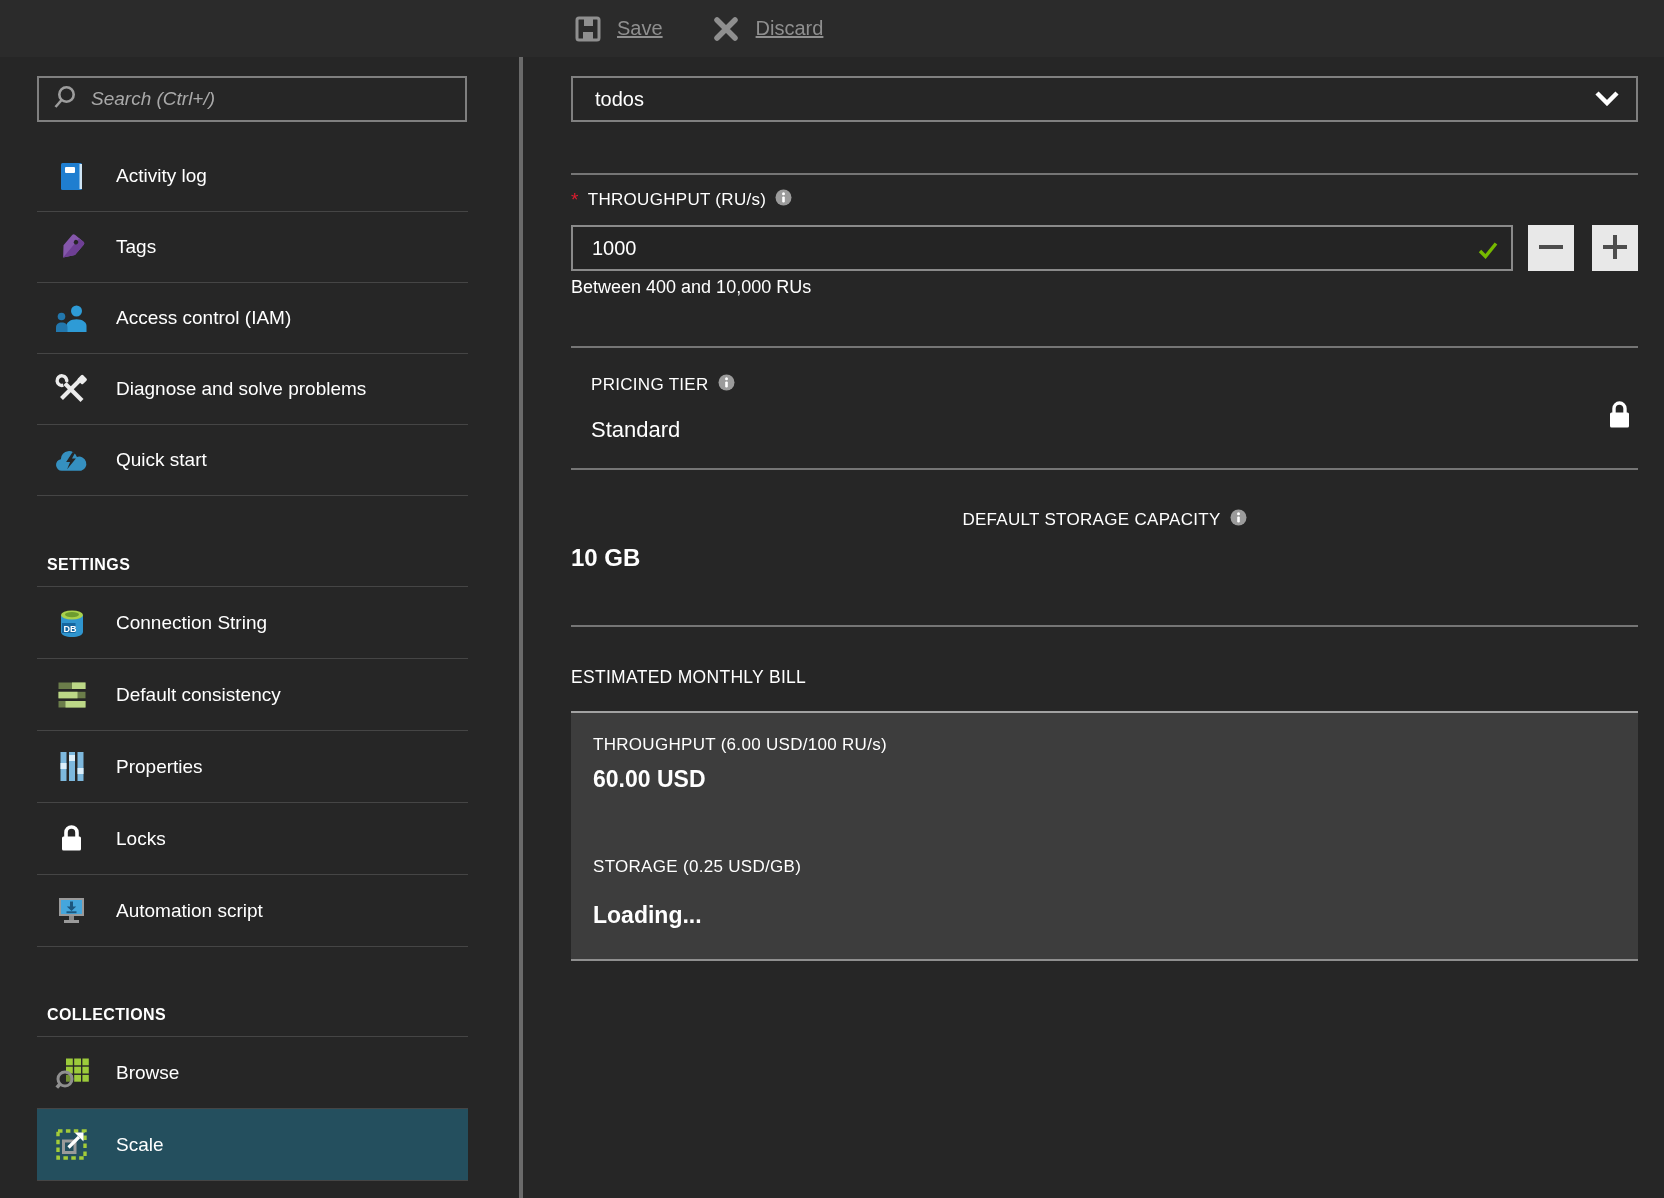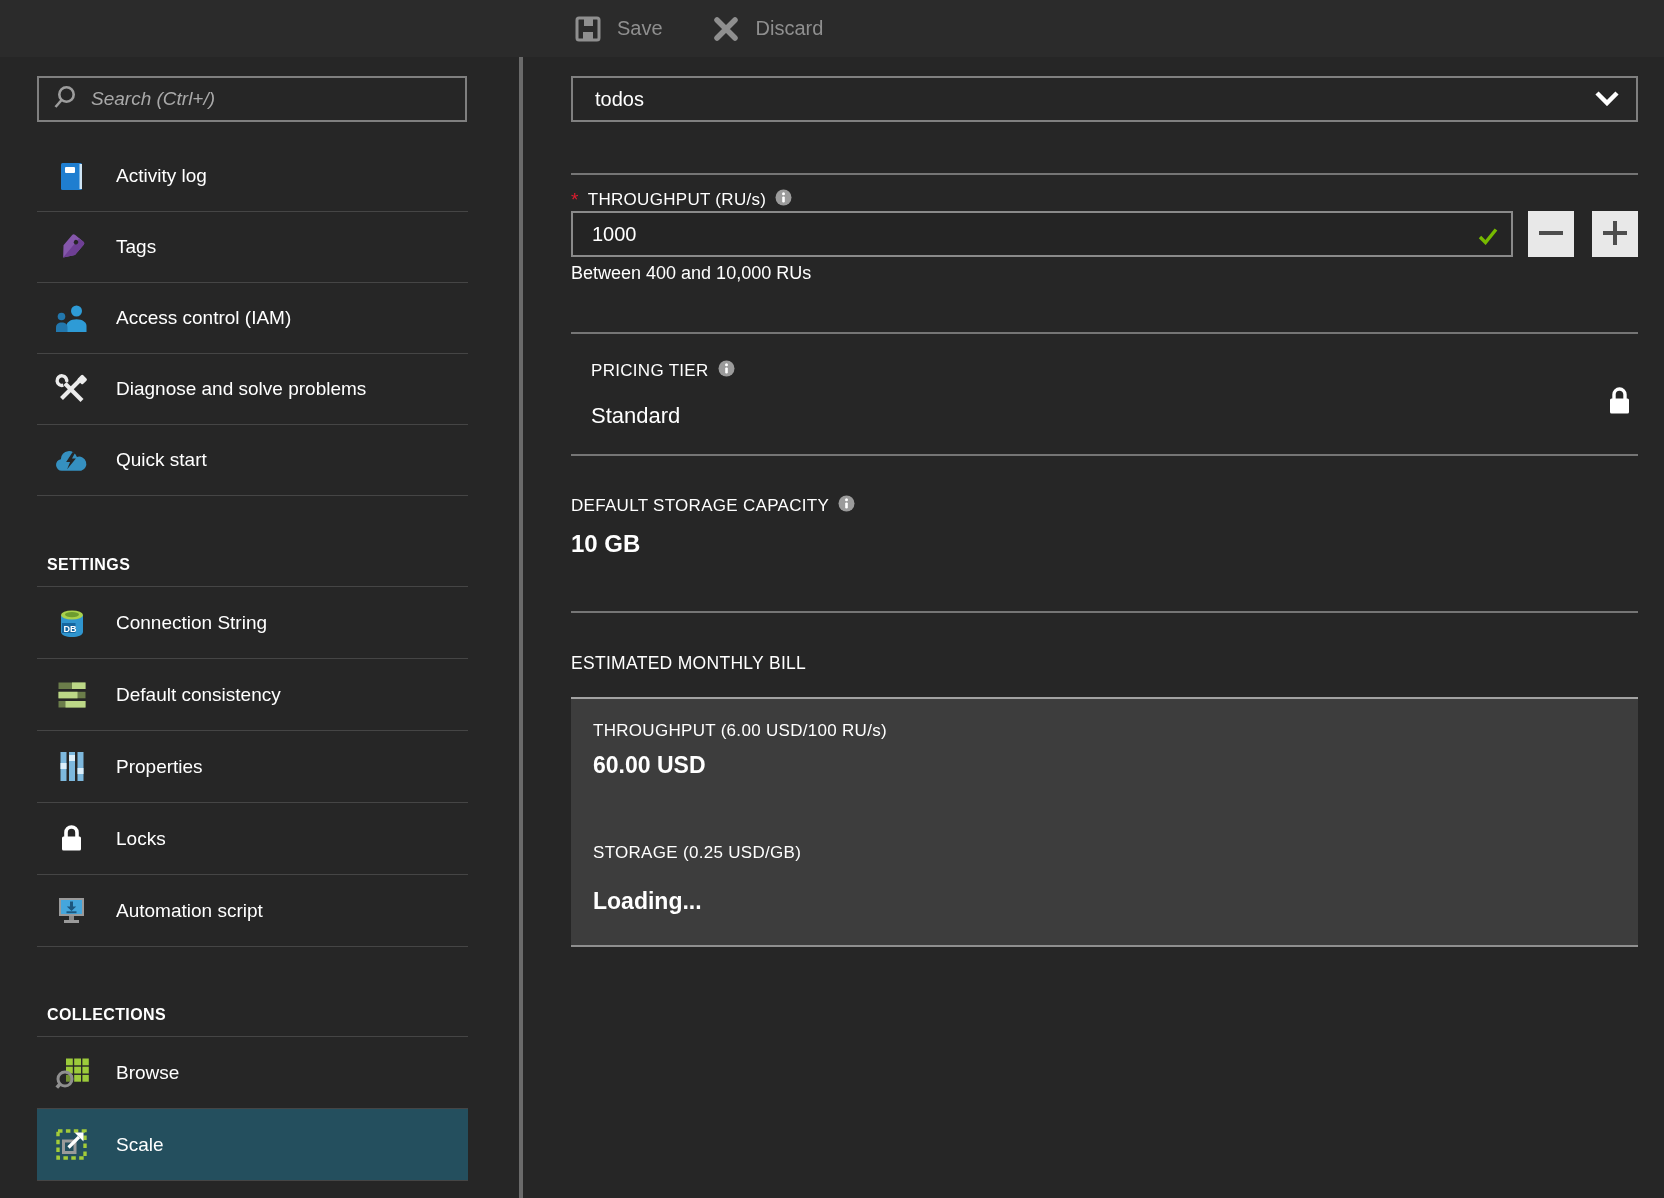--- a/index.html
+++ b/index.html
@@ -13,21 +13,21 @@
   .screen { width:1664px; height:1198px; display:flex; flex-direction:column; }
 
   
   .topbar {
     height:57px; background:#2b2b2b; flex:0 0 57px;
     display:flex; align-items:center; gap:46px; padding-left:570px;
   }
   .cmd-btn {
     background:none; border:none; cursor:pointer;
     display:flex; align-items:center; gap:12px;
-    color:#8f8f8f; font-size:20px; font-family:inherit;
+    color:#8f8f8f; font-size:20px; font-family:inherit;text-decoration:underline;
   }
 
   
   .body-row { flex:1; display:flex; min-height:0; }
   .sidebar { width:519px; flex:0 0 519px; padding-top:19px; background:#262626; }
   .vdivider { width:4px; flex:0 0 4px; background:#6a6a6a; }
   .main { flex:1; padding:19px 34px 0 48px; background:#262626; }
 
   
   .search-box {
@@ -68,21 +68,21 @@
     padding:0 16px 0 22px; font-size:20px; cursor:pointer;
   }
   .hdivider { border-top:2px solid #757575; height:0; }
   .hd1 { margin-top:51px; } .hd2 { margin-top:48px; }
   .hd3 { margin-top:24px; } .hd4 { margin-top:52px; }
 
   .field-head { display:flex; align-items:center; gap:9px; font-size:17px; letter-spacing:.3px; }
   .req { color:#dc1c2e; font-size:19px; line-height:10px; }
 
   .throughput-head { margin-top:14px; }
-  .input-row { display:flex; align-items:center; }
+  .input-row { margin-top:14px; display:flex; align-items:center; }
   .text-input {
     position:relative; width:942px; height:46px;
     border:2px solid #8a8a8a; background:#242424;
   }
   .text-input input {
     width:100%; height:100%; background:transparent; border:none; outline:none;
     color:#fff; font-size:20px; font-family:inherit; padding-left:19px;
   }
   .valid-check { position:absolute; right:13px; top:14px; }
   .step-btn {
@@ -91,21 +91,21 @@
   }
   .step-btn.minus { margin-left:15px; }
   .step-btn.plus  { margin-left:18px; }
   .hint { margin-top:6px; font-size:18px; }
 
   .pricing-block { position:relative; padding-left:20px; }
   .pricing-block .field-head { margin-top:26px; }
   .value-lg { margin-top:20px; font-size:22px; line-height:28px; }
   .tier-lock { position:absolute; right:6px; top:24px; }
 
-  .storage-block .field-head { margin-top:39px; }
+  .storage-block .field-head { margin-top:39px;justify-content:center; }
   .value-xl { margin-top:12px; font-size:24px; font-weight:bold; line-height:30px; }
 
   .bill-header { margin-top:40px; font-size:17.5px; letter-spacing:.3px; line-height:21px; }
   .bill-panel {
     margin-top:23px; background:#3d3d3d;
     border-top:2px solid #a2a2a2; border-bottom:2px solid #8f8f8f;
     padding:22px 0 30px 22px;
   }
   .bill-label { font-size:17px; letter-spacing:.3px; line-height:20px; }
   .bill-value { margin-top:10px; font-size:23px; font-weight:bold; line-height:28px; }

